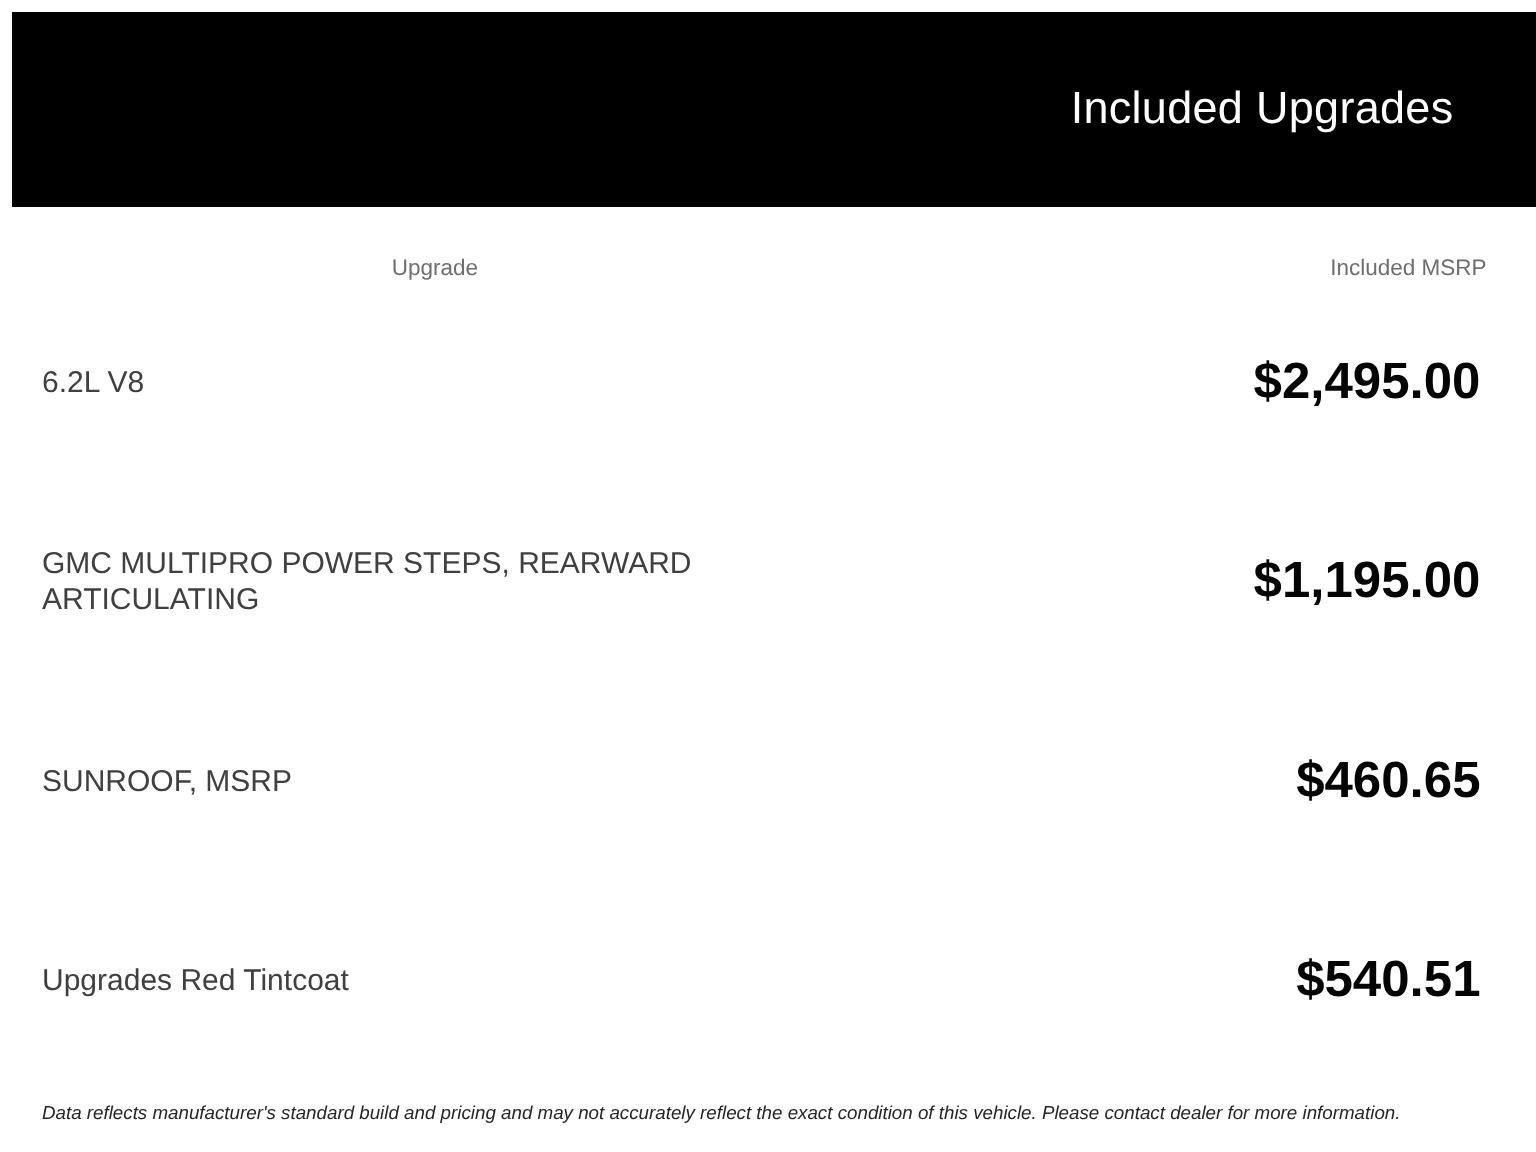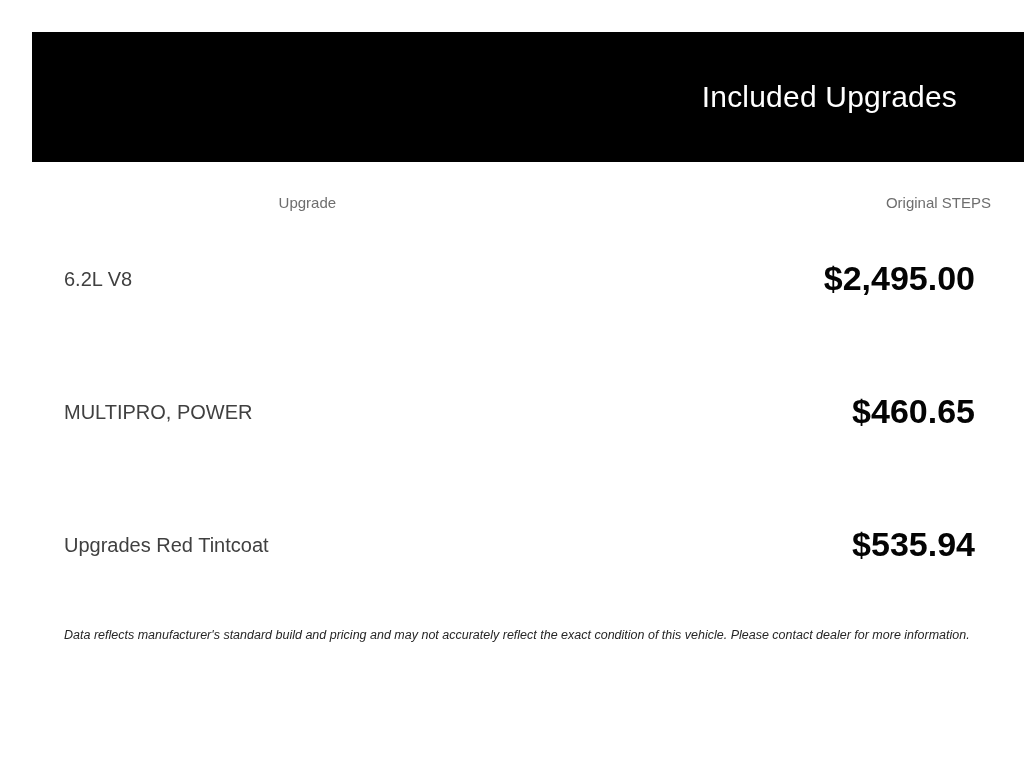--- a/index.html
+++ b/index.html
@@ -1,15 +1,15 @@
 <!DOCTYPE html>
 <html><head>
 <meta charset="utf-8">
 <style>
-  * { margin: 0; padding: 16px; box-sizing: border-box; }
+  * { margin: 0; padding: 4px; box-sizing: border-box; }
   html, body {
     width: 1024px;
     height: 768px;
     background: #ffffff;
     font-family: "Liberation Sans", sans-serif;
     overflow: hidden;
   }
   .page-header {
     height: 130px;
     background: #000000;
@@ -51,52 +51,56 @@
   }
   td.cell-msrp {
     vertical-align: middle;
     font-size: 34px;
     font-weight: 700;
     color: #040404;
     text-align: right;
     white-space: nowrap;
   }
   .disclaimer {
-    margin-top: 0;
+    margin-top: 10px;
     font-size: 12.5px;
     font-style: italic;
     color: #262626;
     line-height: 16px;
   }
 </style>
 </head>
 <body>
 
 <div class="page-header">
   <div class="page-title">Included Upgrades</div>
 </div>
 
 <div class="content">
   <table class="upgrades">
     <thead>
       <tr>
         <th class="col-upgrade">Upgrade</th>
-        <th class="col-msrp">Original STEPS</th>
+        <th class="col-msrp">Included MSRP</th>
       </tr>
     </thead>
     <tbody>
       <tr>
         <td class="cell-upgrade">6.2L V8</td>
         <td class="cell-msrp">$2,495.00</td>
       </tr>
       <tr>
-        <td class="cell-upgrade">MULTIPRO, POWER</td>
+        <td class="cell-upgrade">GMC MULTIPRO POWER STEPS, REARWARD ARTICULATING</td>
+        <td class="cell-msrp">$1,195.00</td>
+      </tr>
+      <tr>
+        <td class="cell-upgrade">SUNROOF, MSRP</td>
         <td class="cell-msrp">$460.65</td>
       </tr>
       <tr>
         <td class="cell-upgrade">Upgrades Red Tintcoat</td>
-        <td class="cell-msrp">$535.94</td>
+        <td class="cell-msrp">$540.51</td>
       </tr>
     </tbody>
   </table>
 
   <div class="disclaimer">Data reflects manufacturer's standard build and pricing and may not accurately reflect the exact condition of this vehicle. Please contact dealer for more information.</div>
 </div>
 
 </body></html>

